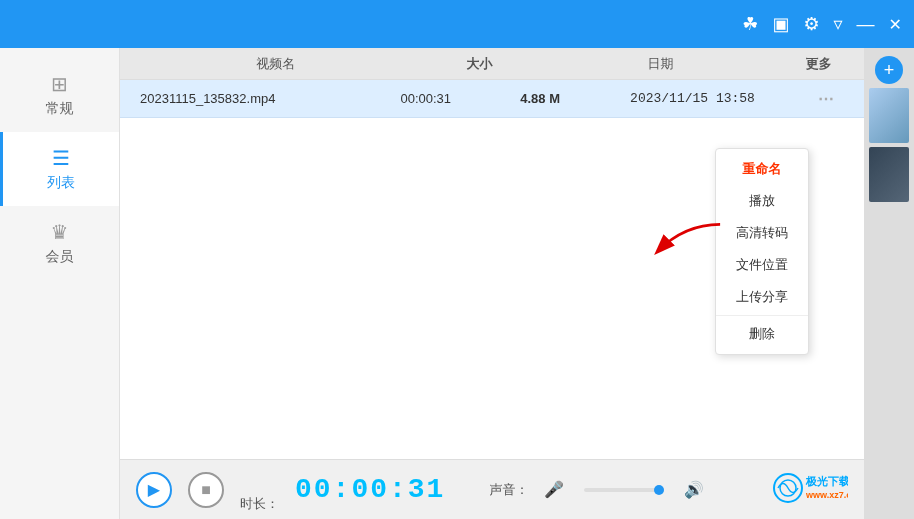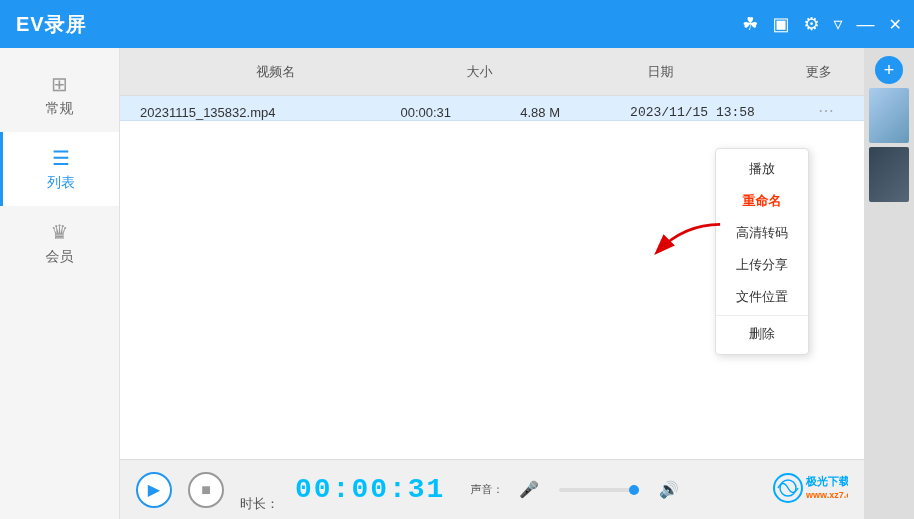--- a/index.html
+++ b/index.html
@@ -91,38 +91,38 @@
 
     
     .file-table {
       flex: 1;
       overflow: hidden;
     }
     .table-header {
       display: flex;
       background: #e8e8e8;
       border-bottom: 1px solid #ddd;
-      height: 48px;
+      height: 32px;
       align-items: center;
     }
     .table-header .col {
       text-align: center;
       color: #555;
       font-size: 13px;
     }
     .col-name { flex: 3; padding-left: 20px; text-align: left; }
     .col-duration { flex: 1.5; }
-    .col-size { flex: 1.5; }
+    .col-size { flex: 1.5; font-weight: bold; }
     .col-date { flex: 2.5; font-family: Liberation Mono, monospace; }
-    .col-more { flex: 1; }
+    .col-more { flex: 1; font-weight: bold; }
 
     .table-row {
       display: flex;
-      align-items: flex-end;
-      height: 25px;
+      align-items: center;
+      height: 38px;
       background: #ddeeff;
       border-bottom: 1px solid #cce0f5;
     }
     .table-row .col {
       text-align: center;
       font-size: 13px;
       color: #333;
     }
 
     
@@ -196,23 +196,23 @@
       margin-top: 28px;
     }
     .time-display {
       font-size: 28px;
       font-weight: bold;
       color: #00bfff;
       letter-spacing: 2px;
       font-family: 'Courier New', monospace;
     }
     .audio-label {
-      font-size: 11px;
+      font-size: 13px;
       color: #555;
-      margin-left: 9px;
+      margin-left: 28px;
     }
     .audio-icon {
       font-size: 16px;
       color: #999;
       cursor: pointer;
     }
     .audio-slider {
       width: 80px;
       height: 4px;
       background: #ddd;
@@ -325,21 +325,20 @@
     .more-icon {
       color: #aaa;
       font-size: 16px;
       cursor: pointer;
     }
   </style>
 </head>
 <body>
 
 <div class="title-bar">
-  <span class="title-bar-logo">EV录屏</span>
   <div class="title-bar-controls">
     <span class="title-bar-icon">☘</span>
     <span class="title-bar-icon">▣</span>
     <span class="title-bar-icon">⚙</span>
     <span class="title-bar-icon">▿</span>
     <span class="title-bar-icon">—</span>
     <span class="title-bar-icon close">✕</span>
   </div>
 </div>
 
@@ -401,25 +400,25 @@
             <circle cx="20" cy="17" r="8" fill="none" stroke="#00aaff" stroke-width="1.5"></circle>
             <path d="M10 17 Q15 8 20 17 Q25 26 30 17" fill="none" stroke="#00aaff" stroke-width="1.5"></path>
             <text x="38" y="14" font-size="11" fill="#00aaff" font-weight="bold" font-family="Microsoft YaHei, sans-serif">极光下载站</text>
             <text x="38" y="27" font-size="9" fill="#ff6600" font-family="Microsoft YaHei, sans-serif">www.xz7.com</text>
           </svg>
         </span>
       </div>
     </div>
 
     <div class="context-menu">
+      <div class="context-menu-item active">重命名</div>
       <div class="context-menu-item">播放</div>
-      <div class="context-menu-item active">重命名</div>
       <div class="context-menu-item">高清转码</div>
+      <div class="context-menu-item">文件位置</div>
       <div class="context-menu-item">上传分享</div>
-      <div class="context-menu-item">文件位置</div>
       <div class="context-menu-divider"></div>
       <div class="context-menu-item">删除</div>
     </div>
 
     <div class="red-arrow">
       <svg width="90" height="45" viewBox="0 0 90 45">
         <defs>
           <marker id="arrowhead" markerWidth="8" markerHeight="8" refX="6" refY="3" orient="auto">
             <polygon points="0 0, 8 3, 0 6" fill="#dd0000"></polygon>
           </marker>

